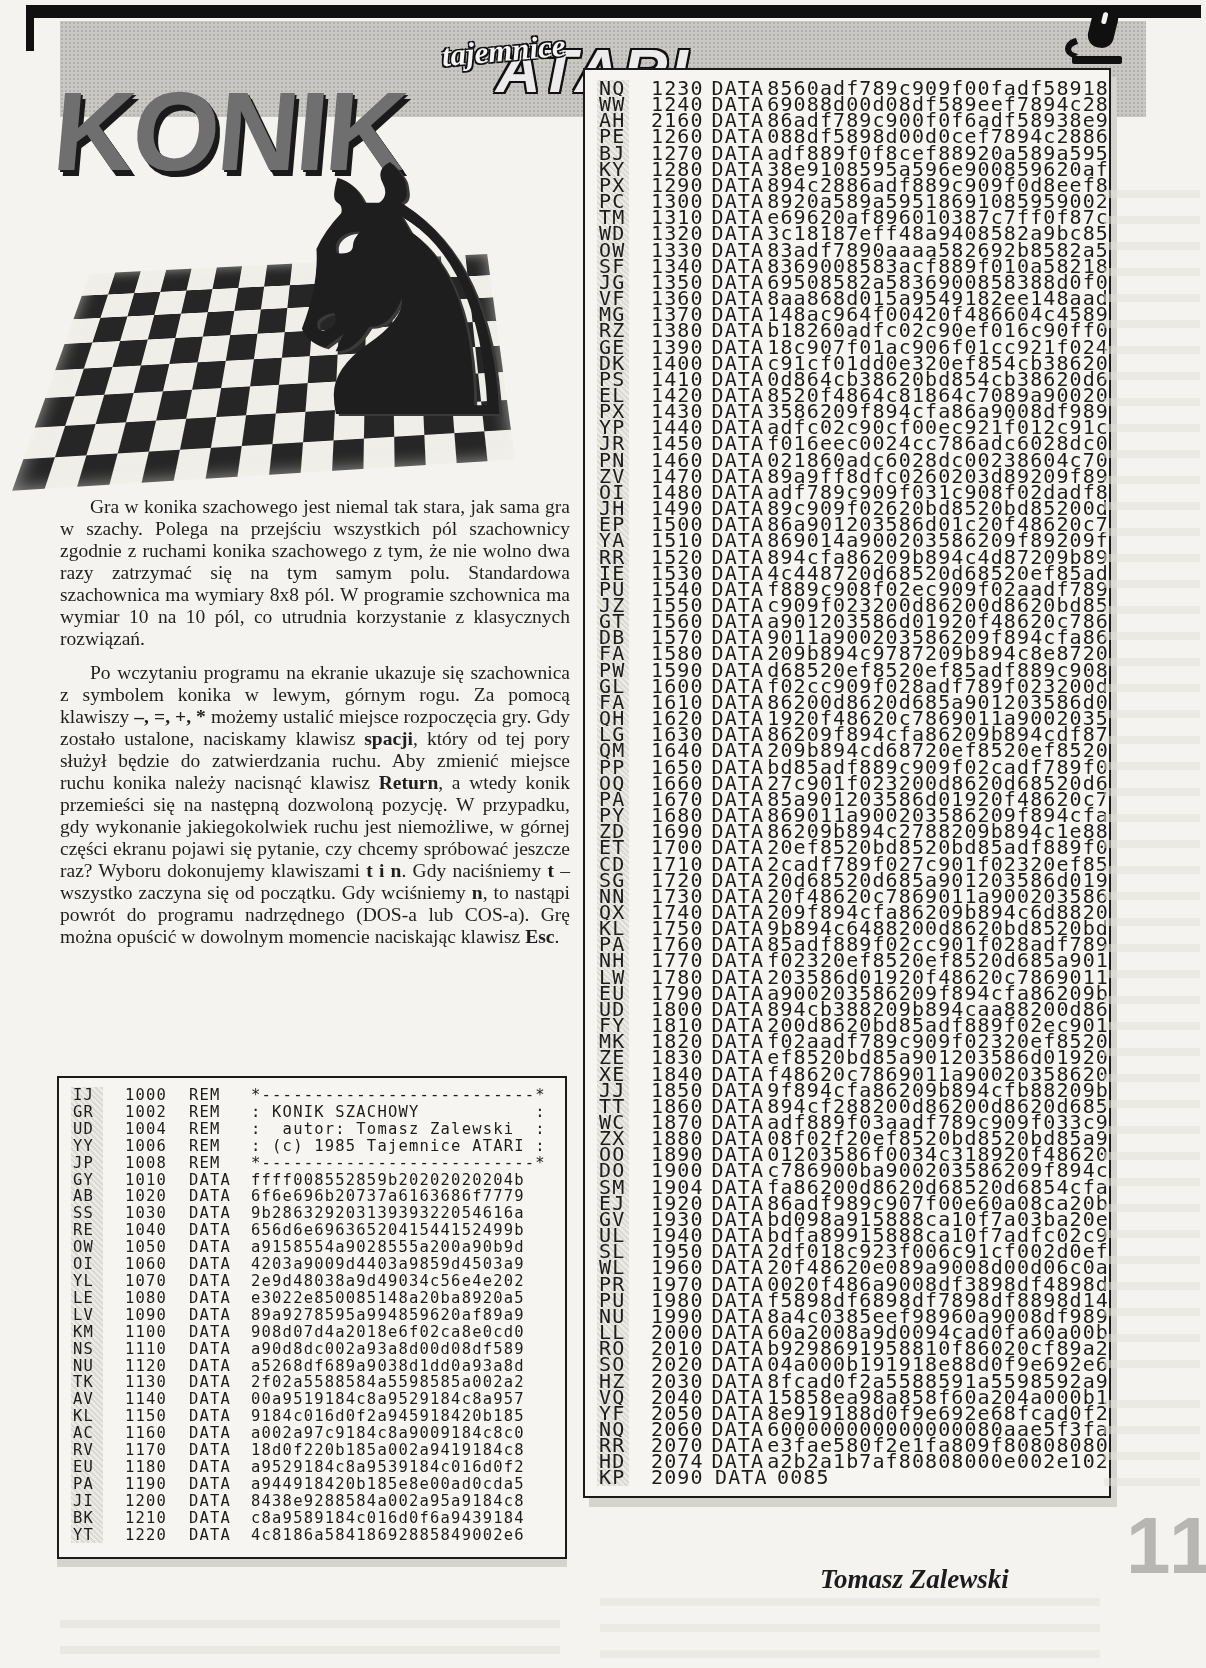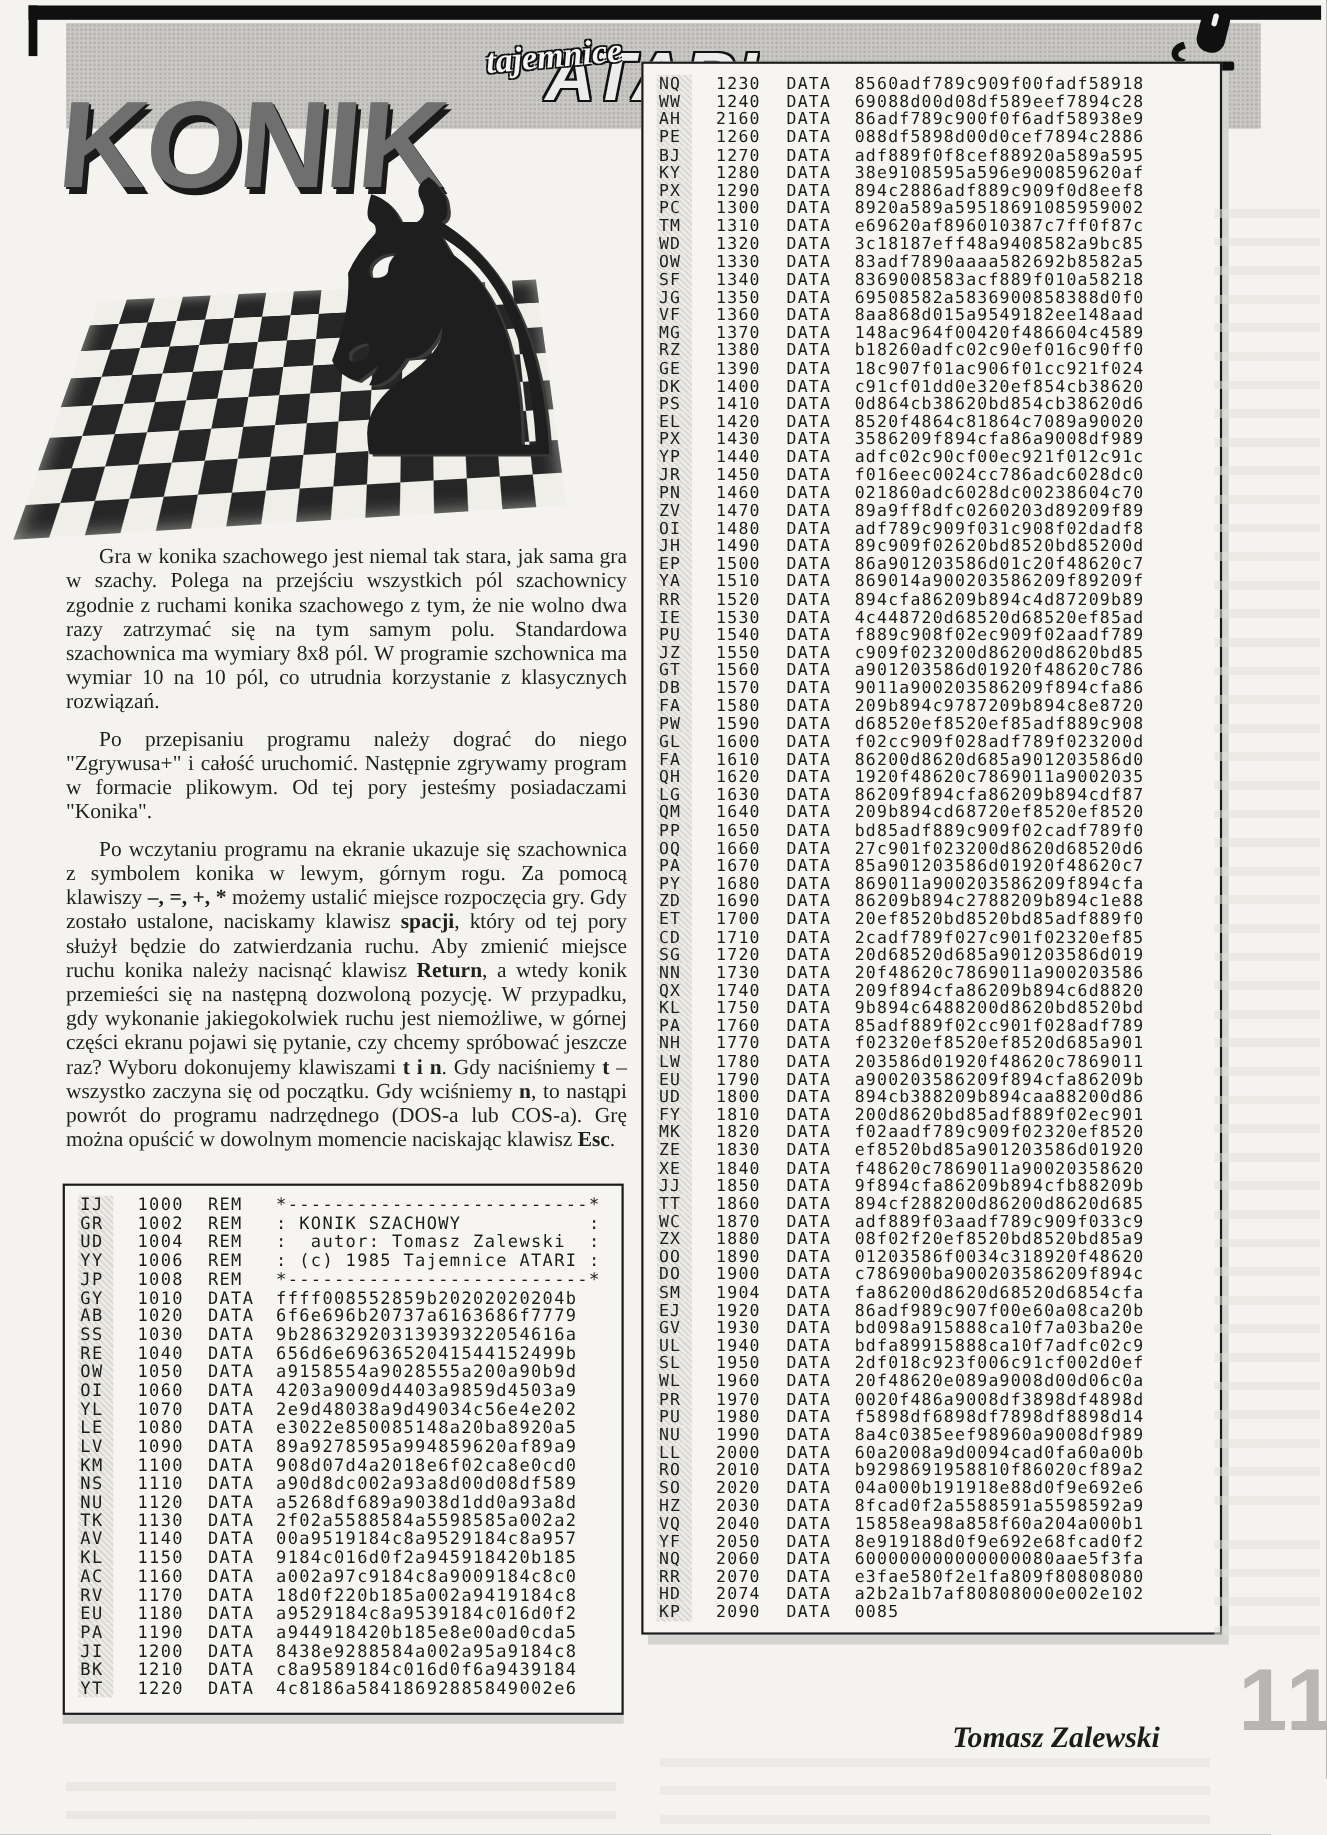--- a/index.html
+++ b/index.html
@@ -39,31 +39,31 @@
   .article{position:absolute;left:60px;top:496px;width:510px;
       font-size:19.5px;line-height:22px;text-align:justify;color:#1f1f1f;}
   .article .para{margin:0 0 12px 0;text-indent:30px;}
   .article b{font-weight:700;}
   
   .listing{position:absolute;border:2px solid #1b1b1b;background:#f6f5f1;
       font-family:"DejaVu Sans Mono","Liberation Mono",monospace;color:#1c1c1c;}
   .listing-left{left:57px;top:1076px;width:494px;height:470px;padding:9px 0 0 12px;
       font-size:15.5px;line-height:16.9px;letter-spacing:1.2px;
       box-shadow:0 8px 0 #d5d4cf;}
-  .listing-right{left:583px;top:56px;width:512px;height:1416px;padding:10px 0 0 12px;
-      font-size:15px;line-height:16.15px;letter-spacing:1.1px;
+  .listing-right{left:583px;top:68px;width:512px;height:1416px;padding:10px 0 0 12px;
+      font-size:20px;line-height:16.15px;letter-spacing:1.1px;
       box-shadow:6px 9px 0 #d5d4cf;}
   .row{display:flex;white-space:pre;}
   .cs{display:inline-block;min-width:28px;margin-right:22px;padding:0 2px;
       background:repeating-linear-gradient(45deg,#dbdad5 0 2px,#edece7 2px 4px);}
   .num{display:inline-block;width:56px;margin-right:8px;}
   .kw{display:inline-block;width:60px;margin-right:2px;}
   .val{flex:1;}
   
-  .signature{position:absolute;left:820px;top:1564px;width:280px;text-align:center;
+  .signature{position:absolute;left:820px;top:1564px;width:280px;text-align:left;
       font-family:"Liberation Serif",serif;font-style:italic;font-weight:700;
       font-size:27px;color:#1c1c1c;}
   .pagenum{position:absolute;left:1126px;top:1506px;font-family:"Liberation Sans",sans-serif;
       font-weight:900;font-size:80px;line-height:1;letter-spacing:3px;color:#b7b6b2;}
   
   .bleed{position:absolute;opacity:.55;background:repeating-linear-gradient(180deg,#e2e1dc 0 8px,transparent 8px 26px);}
   .bleed-right{left:1104px;top:190px;width:96px;height:1190px;}
   .bleed-bottom-left{left:60px;top:1620px;width:500px;height:44px;opacity:.6;}
   .bleed-bottom-right{left:600px;top:1598px;width:500px;height:64px;opacity:.5;}
   .bleed-mid-right{left:1104px;top:1400px;width:96px;height:90px;}
@@ -94,21 +94,20 @@
 
   <h1 class="title">KONIK</h1>
 
   <div class="graphic">
     <div class="board"></div>
     <div class="knight">♞</div>
   </div>
 
   <div class="article">
       <p class="para"><span>Gra w konika szachowego jest niemal tak stara, jak sama gra w szachy. Polega na przejściu wszystkich pól szachownicy zgodnie z ruchami konika szachowego z tym, że nie wolno dwa razy zatrzymać się na tym samym polu. Standardowa szachownica ma wymiary 8x8 pól. W programie szchownica ma wymiar 10 na 10 pól, co utrudnia korzystanie z klasycznych rozwiązań.</span></p>
-      <p class="para"><span>Po przepisaniu programu należy dograć do niego "Zgrywusa+" i całość uruchomić. Następnie zgrywamy program w formacie plikowym. Od tej pory jesteśmy posiadaczami "Konika".</span></p>
       <p class="para"><span>Po wczytaniu programu na ekranie ukazuje się szachownica z symbolem konika w lewym, górnym rogu. Za pomocą klawiszy </span><b>–, =, +, *</b><span> możemy ustalić miejsce rozpoczęcia gry. Gdy zostało ustalone, naciskamy klawisz </span><b>spacji</b><span>, który od tej pory służył będzie do zatwierdzania ruchu. Aby zmienić miejsce ruchu konika należy nacisnąć klawisz </span><b>Return</b><span>, a wtedy konik przemieści się na następną dozwoloną pozycję. W przypadku, gdy wykonanie jakiegokolwiek ruchu jest niemożliwe, w górnej części ekranu pojawi się pytanie, czy chcemy spróbować jeszcze raz? Wyboru dokonujemy klawiszami </span><b>t i n</b><span>. Gdy naciśniemy </span><b>t</b><span> – wszystko zaczyna się od początku. Gdy wciśniemy </span><b>n</b><span>, to nastąpi powrót do programu nadrzędnego (DOS-a lub COS-a). Grę można opuścić w dowolnym momencie naciskając klawisz </span><b>Esc</b><span>.</span></p>
     </div>
 
   <div class="listing listing-left">
 
       <div class="row">
         <span class="cs">IJ</span>
         <span class="num">1000</span>
         <span class="kw">REM</span>
         <span class="val">*--------------------------*</span>

